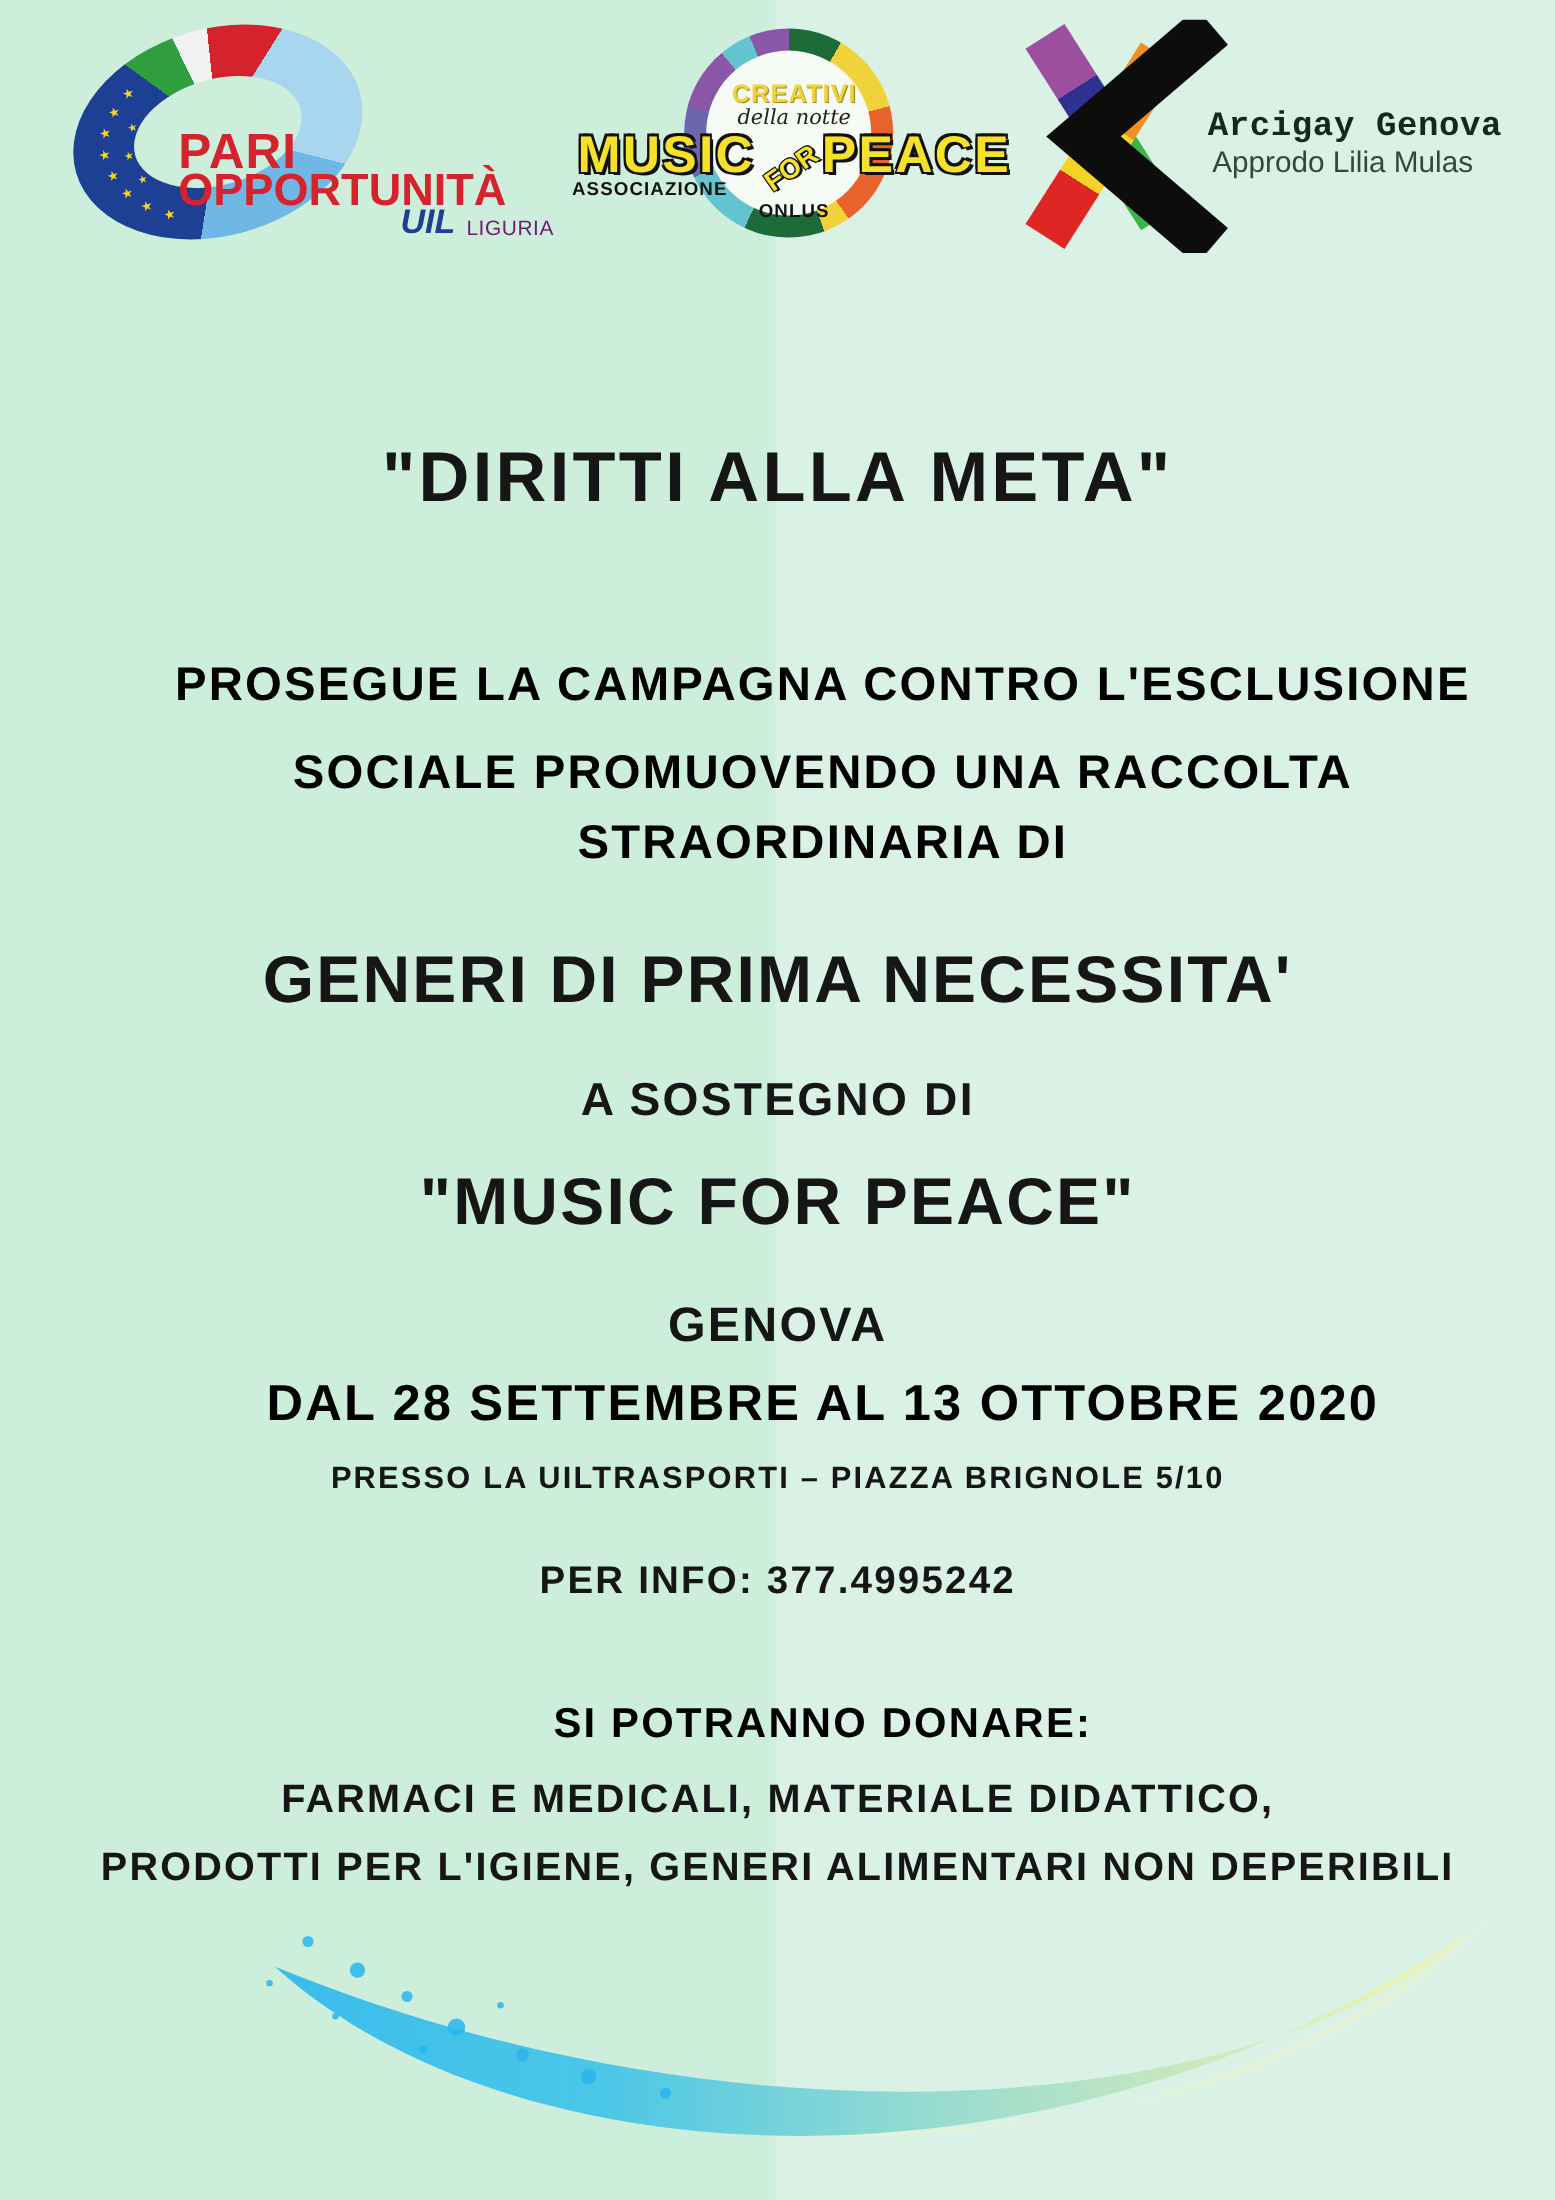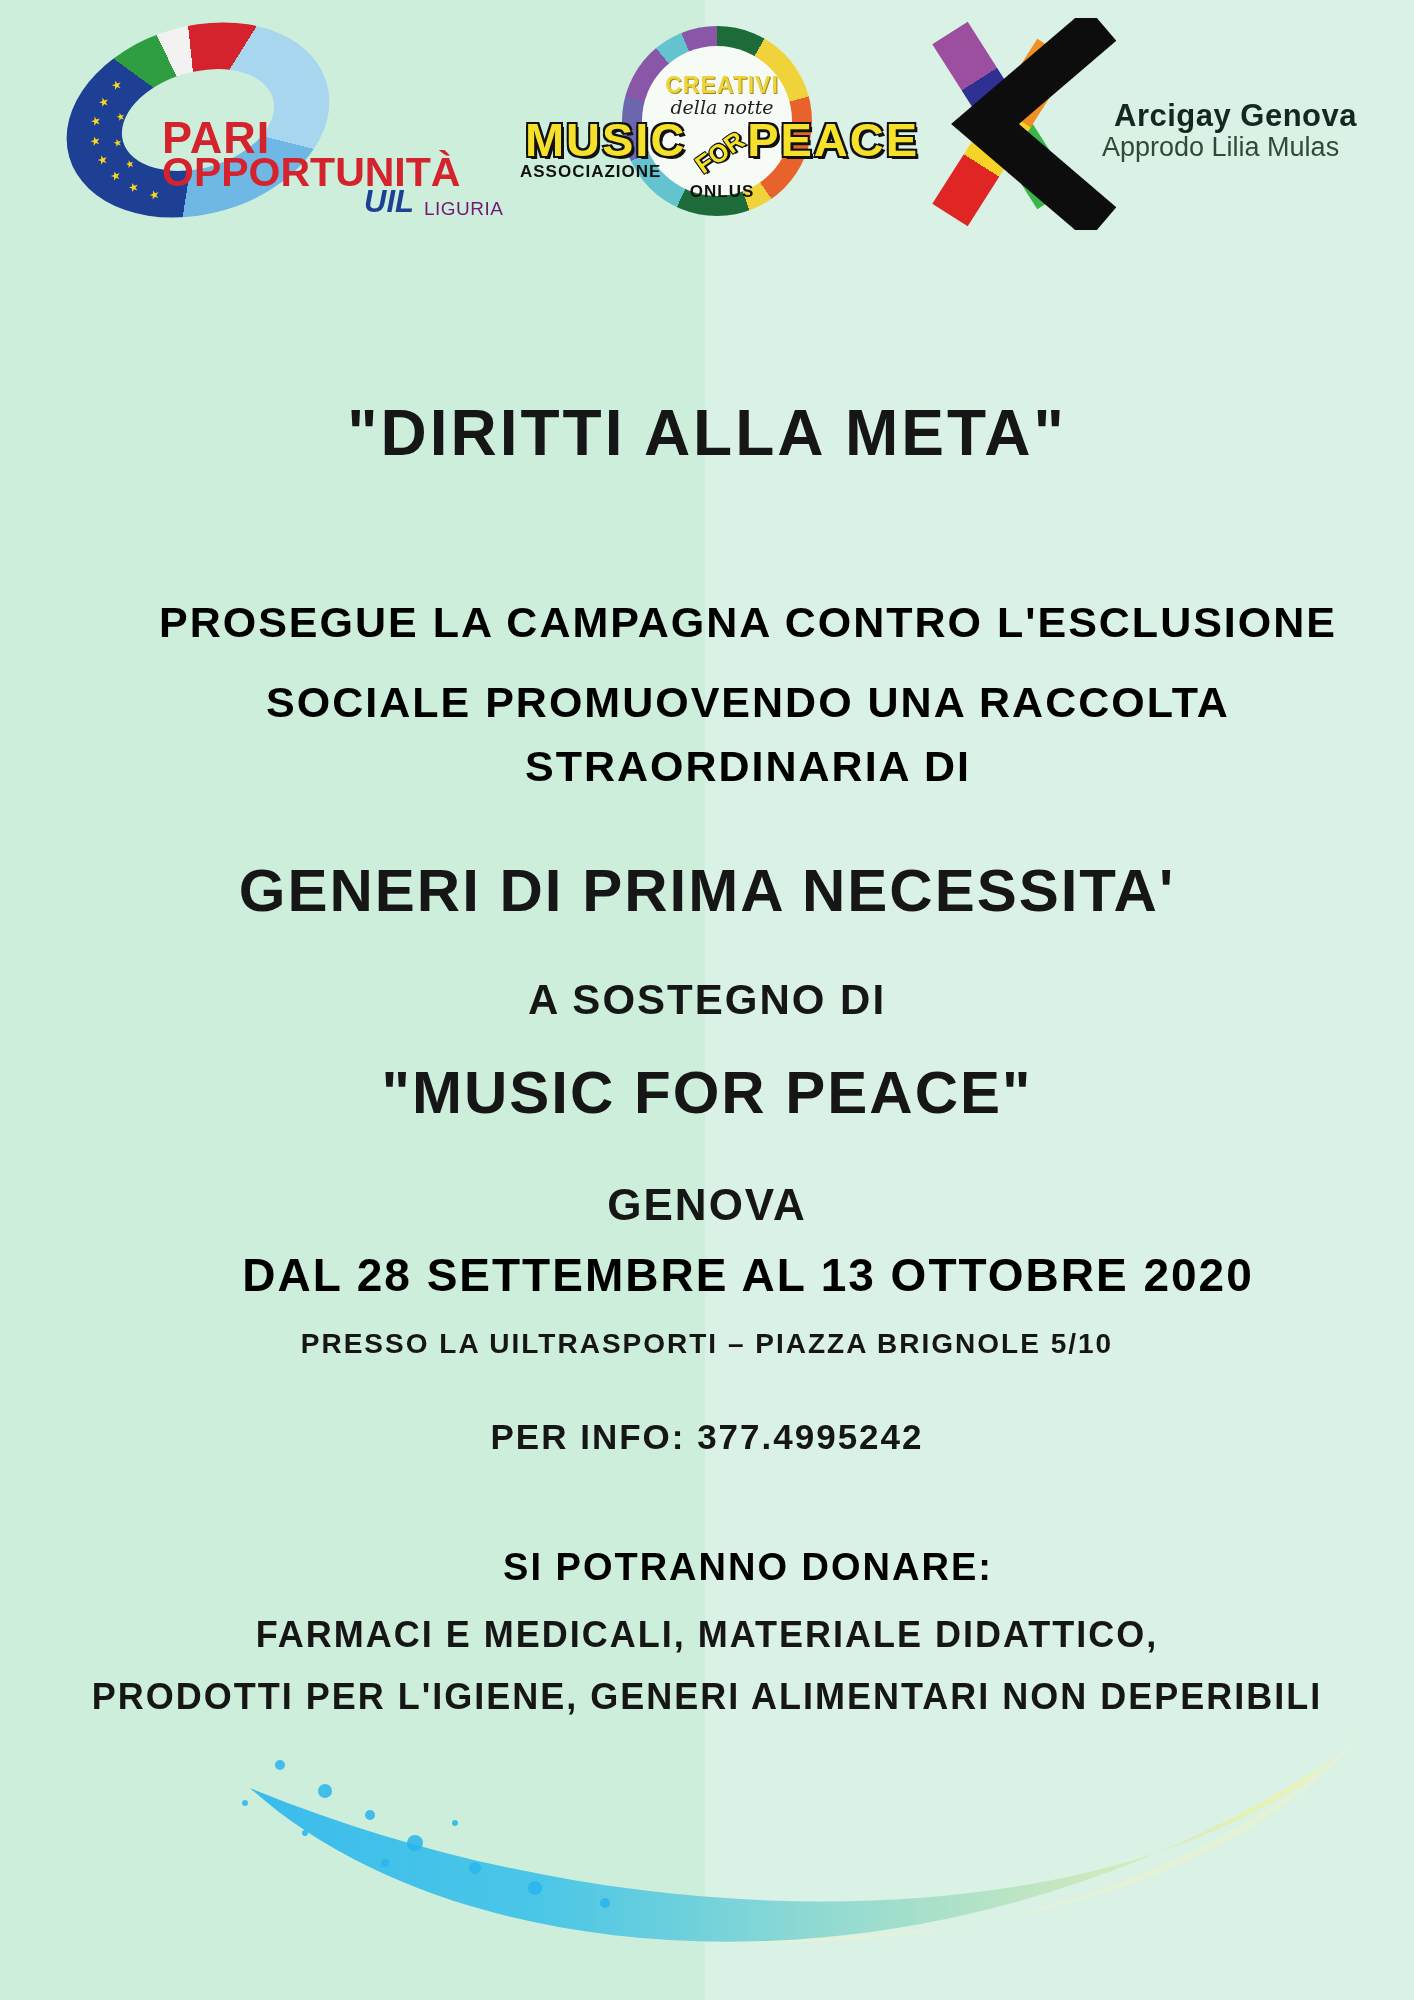--- a/index.html
+++ b/index.html
@@ -81,22 +81,22 @@
     transform:rotate(-35deg) translateY(6px);margin:0 4px;
     text-shadow:-1px -1px 0 #111,1px -1px 0 #111,-1px 1px 0 #111,2px 2px 0 #111;}
   .mfp-assoc{position:absolute;left:0;top:146px;width:100%;text-align:left;
     font-size:17px;font-weight:700;color:#111;letter-spacing:1px;}
   .mfp-onlus{position:absolute;left:0;top:166px;width:100%;text-align:center;
     font-size:17px;font-weight:700;color:#111;letter-spacing:1px;}
 
   
   .logo-arcigay{position:absolute;left:930px;top:18px;width:460px;height:215px;}
   .arci-x{position:absolute;left:0;top:0;width:210px;height:212px;}
-  .arci-name{position:absolute;left:184px;top:80px;font-size:31px;font-weight:900;
-    color:#16281e;letter-spacing:0.5px;}
+  .arci-name{position:absolute;left:168px;top:80px;font-size:31px;font-weight:900;
+    color:#16281e;letter-spacing:0.5px;font-family:Liberation Mono, monospace;}
   .arci-sub{position:absolute;left:172px;top:114px;font-size:27px;font-weight:400;
     color:#2e4a3a;}
 
   .swoosh{position:absolute;left:185px;top:1703px;z-index:1;}
 </style>
 </head>
 <body>
 
 <div class="poster">
   <div class="band left"></div>

